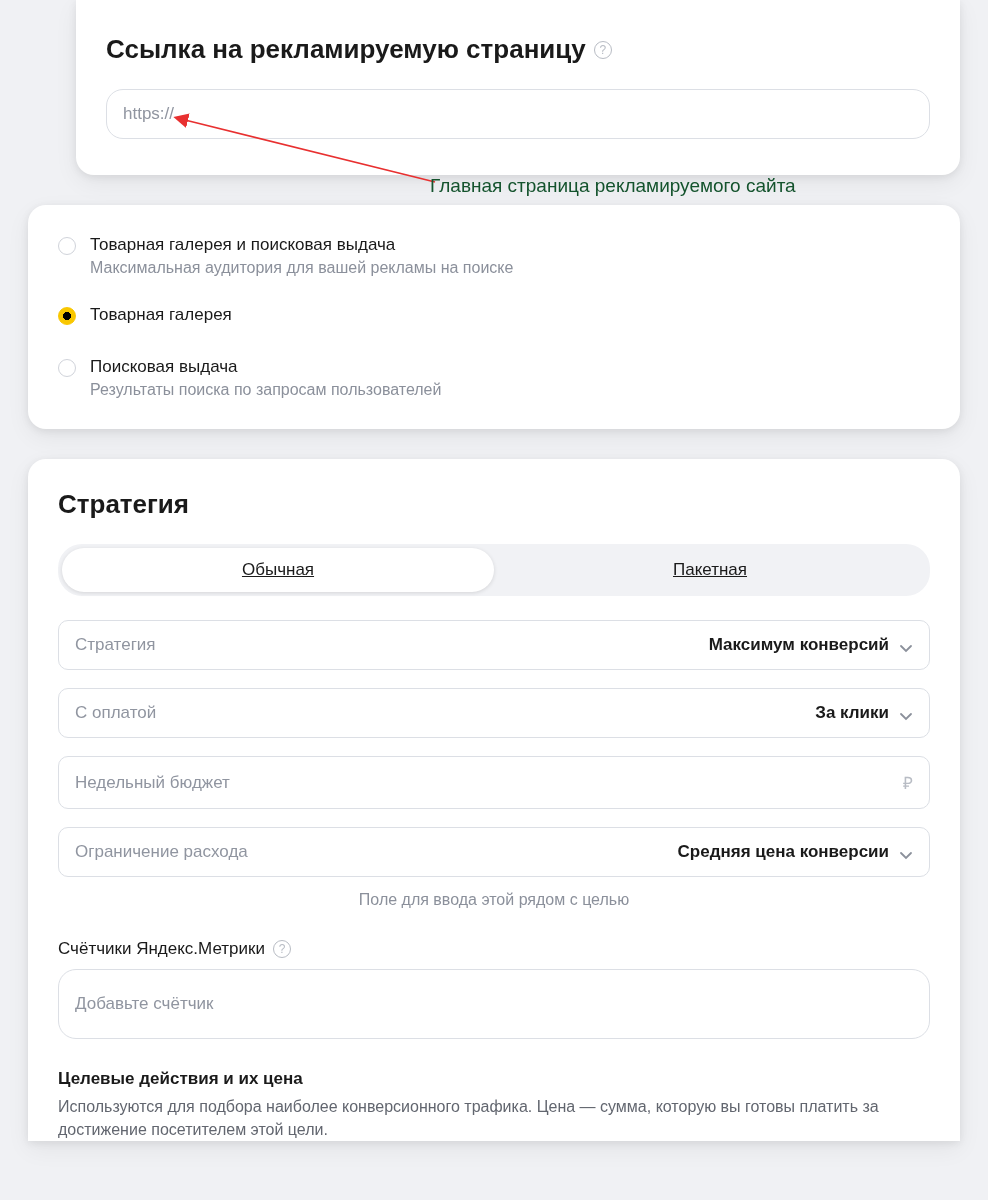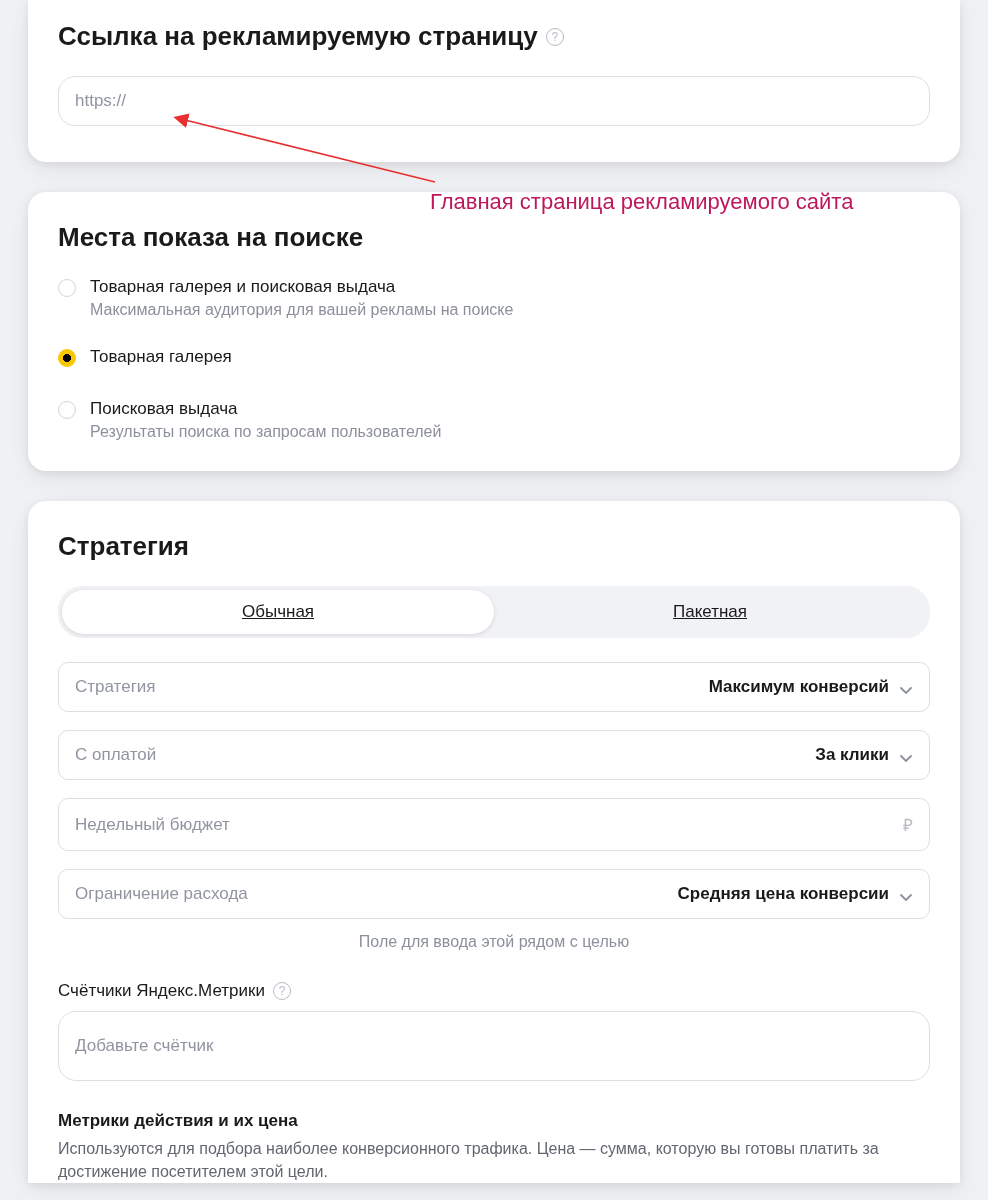--- a/index.html
+++ b/index.html
@@ -18,22 +18,23 @@
 .card {
   background: #fff;
   border-radius: 18px;
   box-shadow: 0 2px 8px rgba(0,0,0,0.08), 0 8px 24px rgba(0,0,0,0.06);
   padding: 30px 30px;
   margin-bottom: 30px;
 }
 .card.first {
   border-top-left-radius: 0;
   border-top-right-radius: 0;
-  padding-top: 21px;
+  padding-top: 34px;
   padding-bottom: 36px;
+  margin-left: 48px;
 }
 .section-title {
   font-size: 26px;
   font-weight: 600;
   color: #1a1a1a;
   margin-bottom: 24px;
   display: flex;
   align-items: center;
   gap: 8px;
 }
@@ -54,24 +55,24 @@
   border: 1px solid #dcdfe5;
   border-radius: 17px;
   padding: 14px 16px;
   font-size: 17px;
   color: #222;
 }
 .text-input::placeholder { color: #9095a0; }
 
 .annotation {
   position: absolute;
-  color: #be185d;
-  font-size: 22px;
+  color: #14532d;
+  font-size: 19px;
   left: 430px;
-  top: 189px;
+  top: 175px;
   white-space: nowrap;
 }
 .arrow-svg {
   position: absolute;
   left: 150px;
   top: 100px;
   pointer-events: none;
 }
 
 .radio-item {
@@ -207,21 +208,20 @@
     <defs>
       <marker id="ah" markerWidth="12" markerHeight="12" refX="2" refY="5" orient="auto">
         <path d="M0,0 L10,5 L0,10 Z" fill="#e83030"></path>
       </marker>
     </defs>
     <line x1="285" y1="82" x2="35" y2="20" stroke="#e83030" stroke-width="1.5" marker-end="url(#ah)"></line>
   </svg>
   <div class="annotation">Главная страница рекламируемого сайта</div>
 
   <div class="card">
-    <div class="section-title">Места показа на поиске</div>
 
     <div class="radio-item">
       <div class="radio-circle"></div>
       <div>
         <div class="radio-title">Товарная галерея и поисковая выдача</div>
         <div class="radio-desc">Максимальная аудитория для вашей рекламы на поиске</div>
       </div>
     </div>
 
     <div class="radio-item">
@@ -292,17 +292,17 @@
     <div class="hint-text">Поле для ввода этой рядом с целью</div>
 
     <div class="sub-label metrics">
       <span>Счётчики Яндекс.Метрики</span>
       <span class="help-icon">?</span>
     </div>
     <div class="counter-input">
       <span class="placeholder">Добавьте счётчик</span>
     </div>
 
-    <div class="sub-label">Метрики действия и их цена</div>
+    <div class="sub-label">Целевые действия и их цена</div>
     <div class="desc-text">Используются для подбора наиболее конверсионного трафика. Цена — сумма, которую вы готовы платить за достижение посетителем этой цели.</div>
   </div>
 
 </div>
 
 </body></html>

